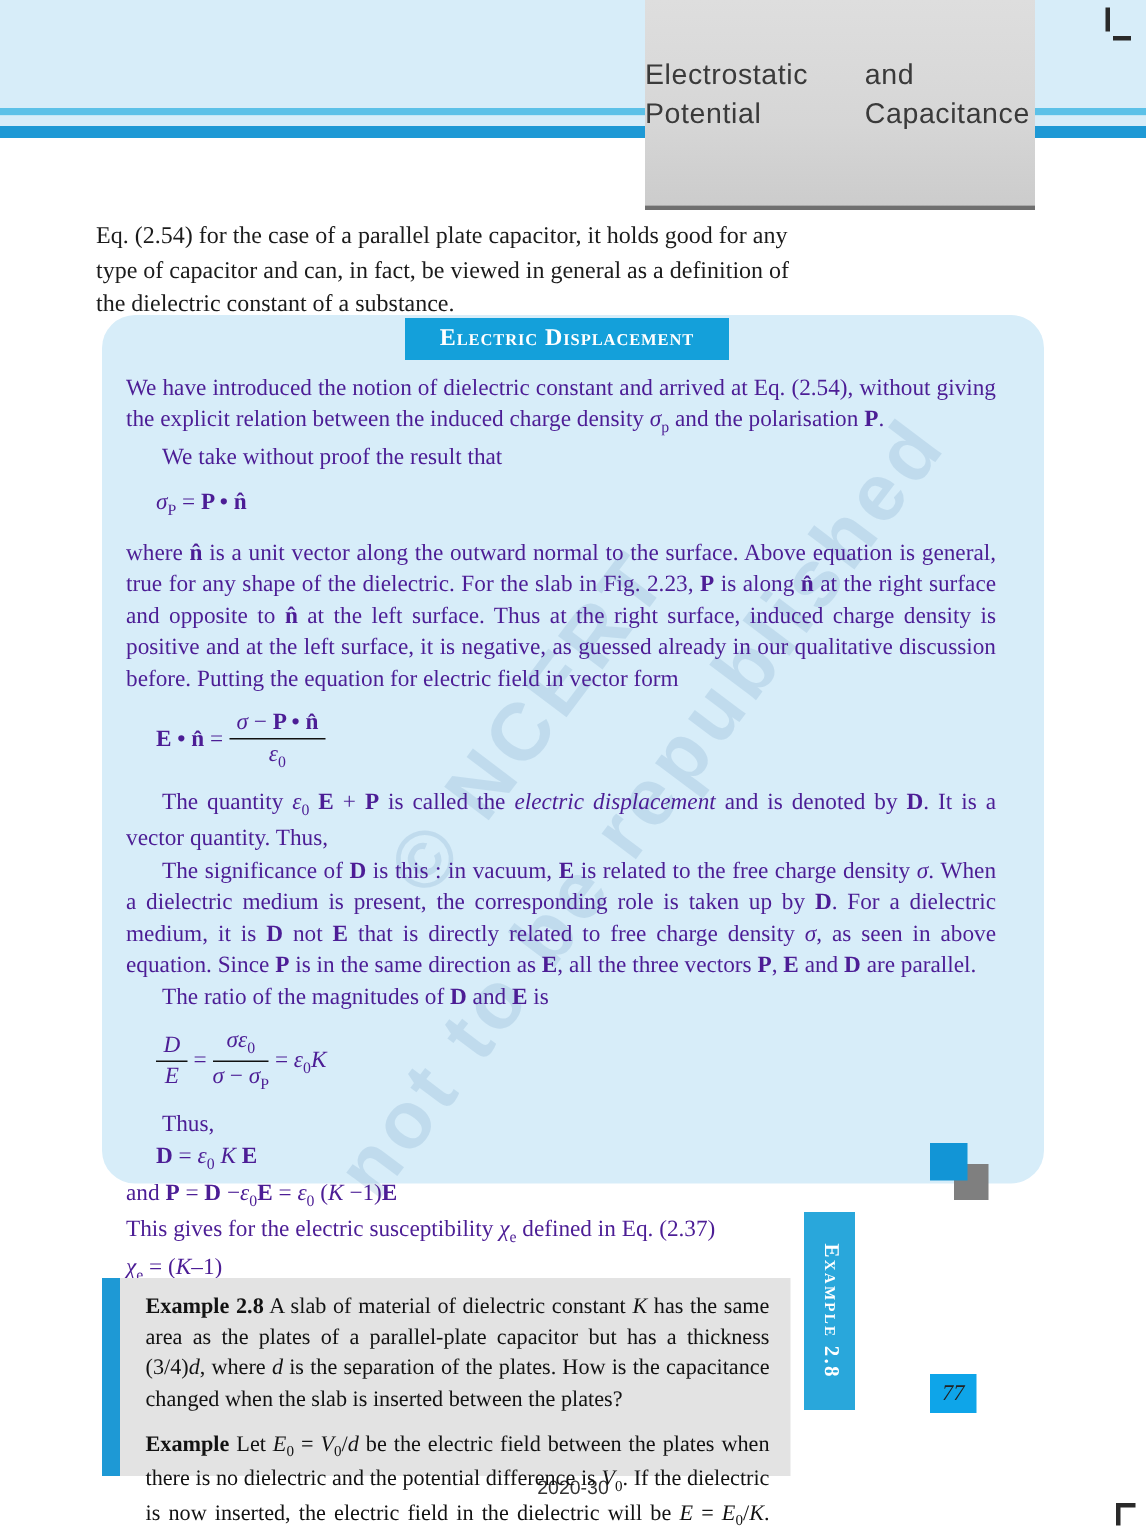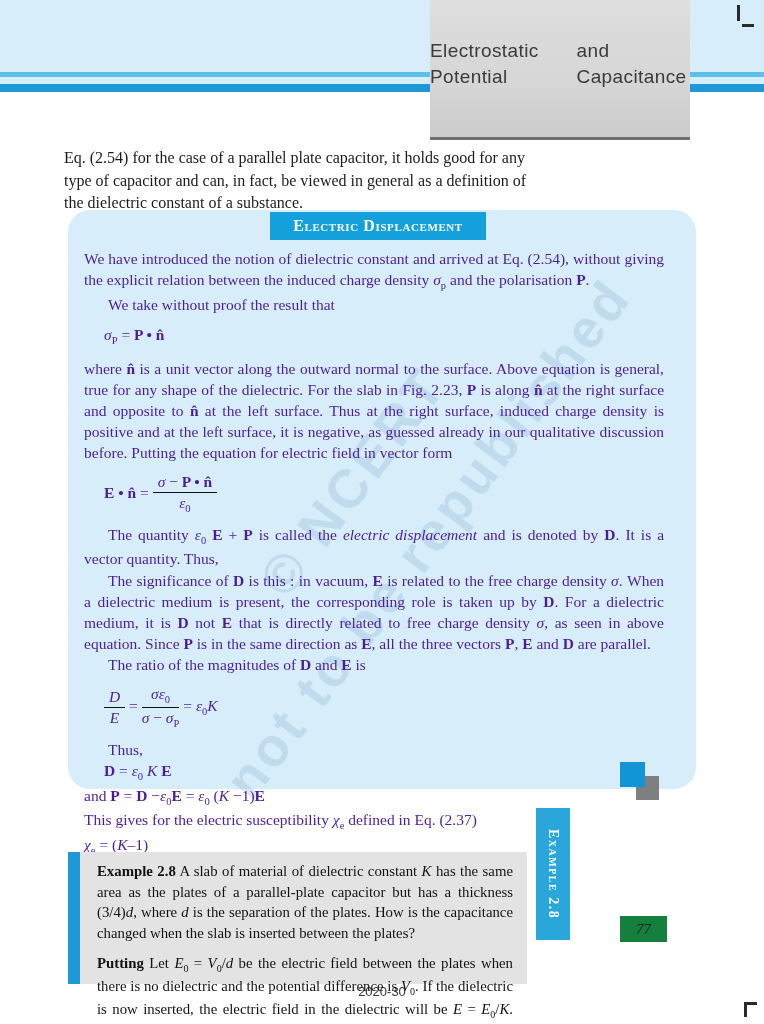--- a/index.html
+++ b/index.html
@@ -82,21 +82,21 @@
     left:536px; top:808px; width:34px; height:132px; background:#29a7db;
     color:#ffffff; display:flex; align-items:center; justify-content:center;
     writing-mode:vertical-rl; font-variant:small-caps; font-weight:bold;
     font-size:14px; letter-spacing:1.5px;
   }
 
   .sq-gray { left:636px; top:776px; width:23px; height:24px; background:#7f7f7f; z-index:2; }
   .sq-blue { left:620px; top:762px; width:25px; height:25px; background:#1295d6; z-index:3; }
 
   .page-number {
-    left:620px; top:916px; width:47px; height:26px; background:#15803d;
+    left:620px; top:916px; width:31px; height:26px; background:#0ea5e9;
     display:flex; align-items:center; justify-content:center;
     font-style:italic; font-size:15px; color:#222222;
   }
   .footer-year {
     left:0; top:984px; width:764px; text-align:center;
     font-family:"Liberation Sans", sans-serif; font-size:13px; color:#333333;
   }
 </style>
 </head>
 <body>
@@ -146,21 +146,21 @@
     <p><i>χ</i><sub>e</sub> = (<i>K</i>–1)</p>
   </div>
 
   <div class="abs sq-gray"></div>
   <div class="abs sq-blue"></div>
 
   <div class="abs example-wrap">
     <div class="example-strip"></div>
     <div class="example-body">
       <p><b>Example 2.8</b> A slab of material of dielectric constant <i>K</i> has the same area as the plates of a parallel-plate capacitor but has a thickness (3/4)<i>d</i>, where <i>d</i> is the separation of the plates. How is the capacitance changed when the slab is inserted between the plates?</p>
-      <p><b>Putting</b> Let  <i>E</i><sub>0</sub> = <i>V</i><sub>0</sub>/<i>d</i> be the electric field between the plates when there is no dielectric and the potential difference is <i>V</i><sub>0</sub>. If the dielectric is now inserted, the electric field in the dielectric will be <i>E</i> = <i>E</i><sub>0</sub>/<i>K</i>. The potential difference will then be</p>
+      <p><b>Example</b> Let  <i>E</i><sub>0</sub> = <i>V</i><sub>0</sub>/<i>d</i> be the electric field between the plates when there is no dielectric and the potential difference is <i>V</i><sub>0</sub>. If the dielectric is now inserted, the electric field in the dielectric will be <i>E</i> = <i>E</i><sub>0</sub>/<i>K</i>. The potential difference will then be</p>
     </div>
   </div>
 
   <div class="abs example-bar">Example 2.8</div>
 
   <div class="abs page-number">77</div>
   <div class="abs footer-year">2020-30</div>
 
 </div>
 

